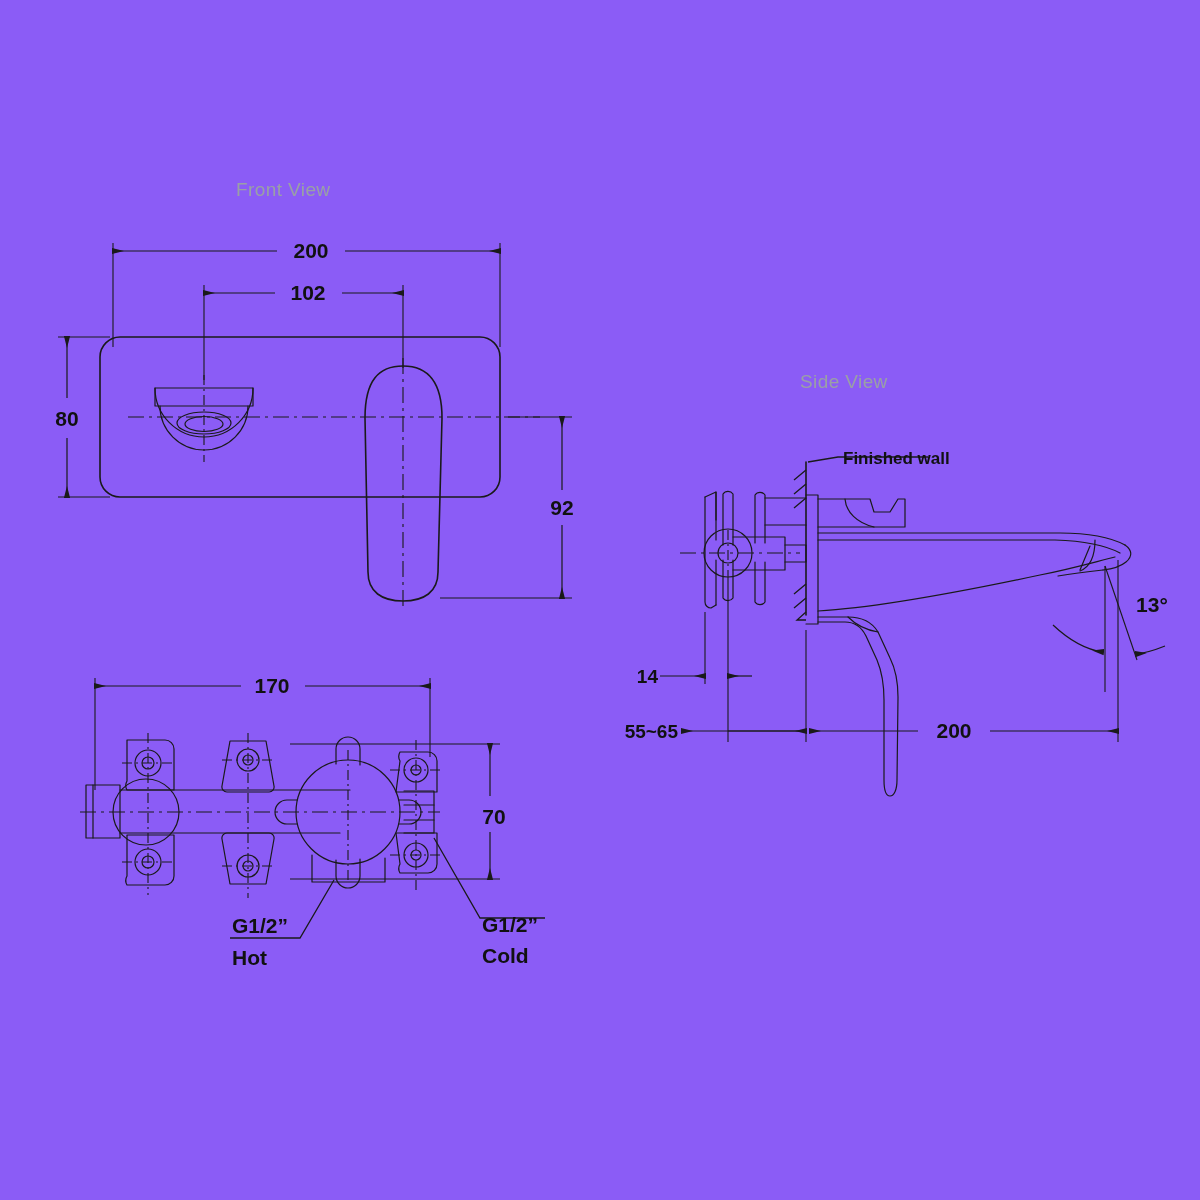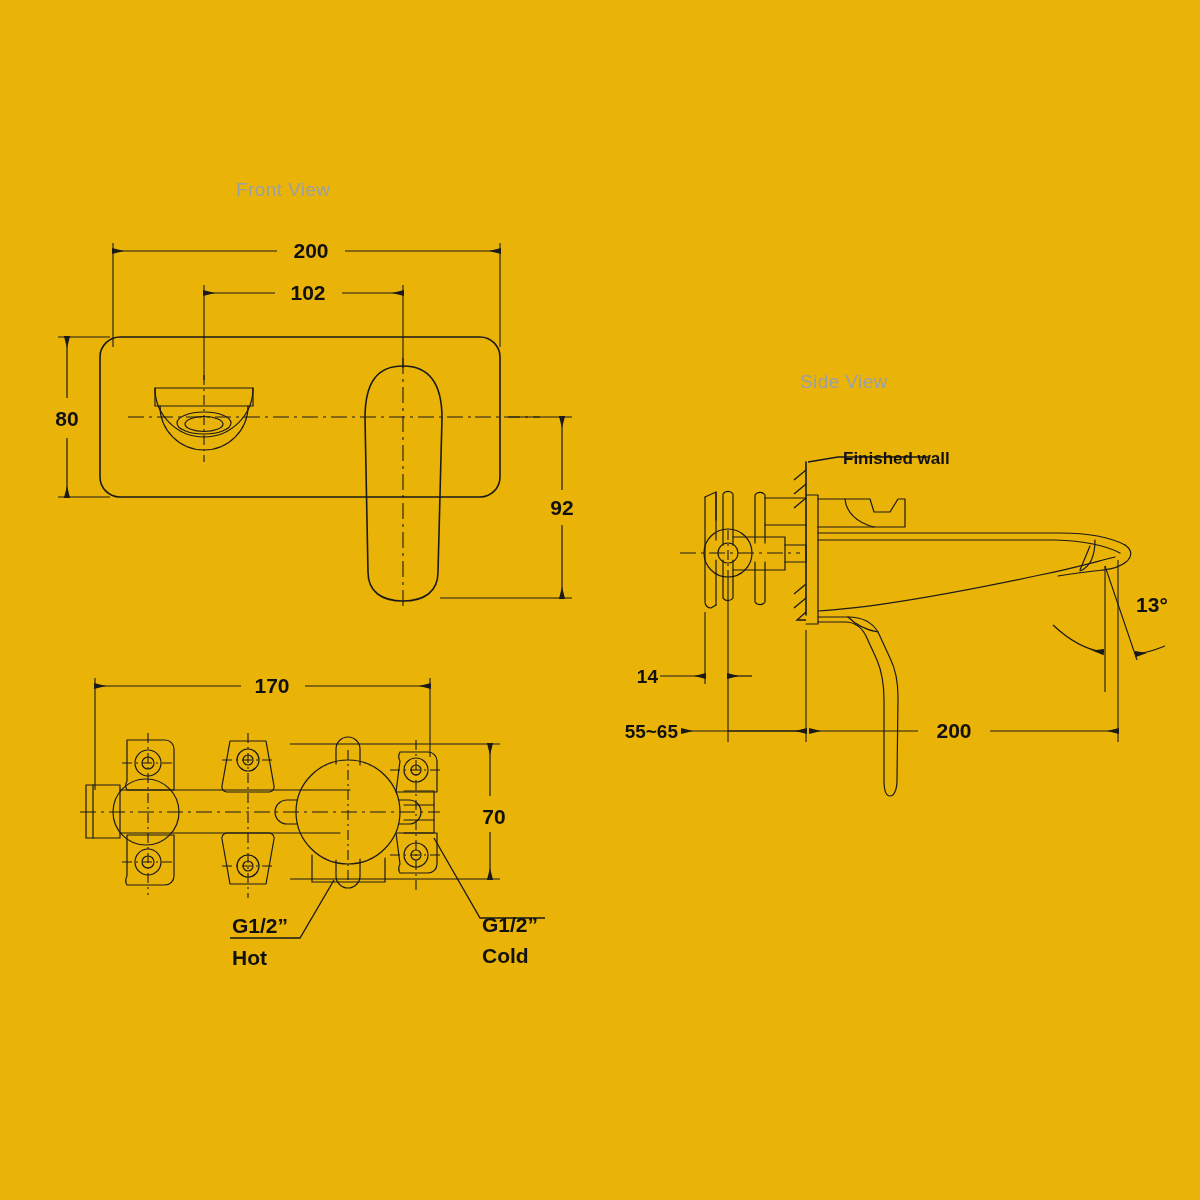--- a/index.html
+++ b/index.html
@@ -14,21 +14,21 @@
     font-family: "Liberation Sans", sans-serif;
     position: relative;
     overflow: hidden;
   }
   #sheet {
     position: absolute;
     left: 0;
     top: 0;
     width: 1200px;
     height: 1200px;
-    background: #eab308;
+    background: #8b5cf6;
   }
   svg.drawing {
     position: absolute;
     left: 0;
     top: 0;
     width: 1200px;
     height: 1200px;
     display: block;
   }
   .view-title {

